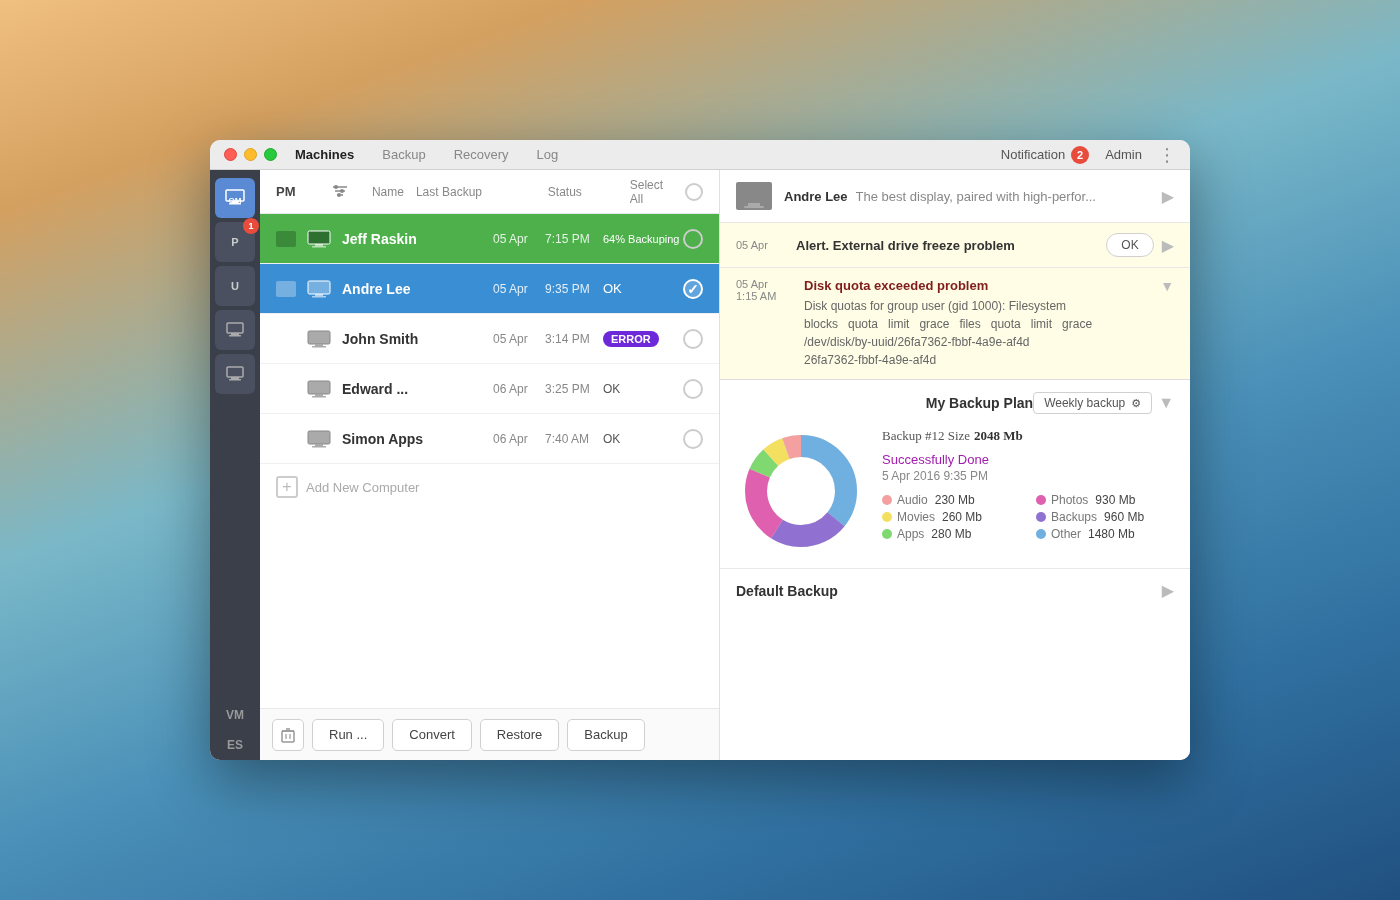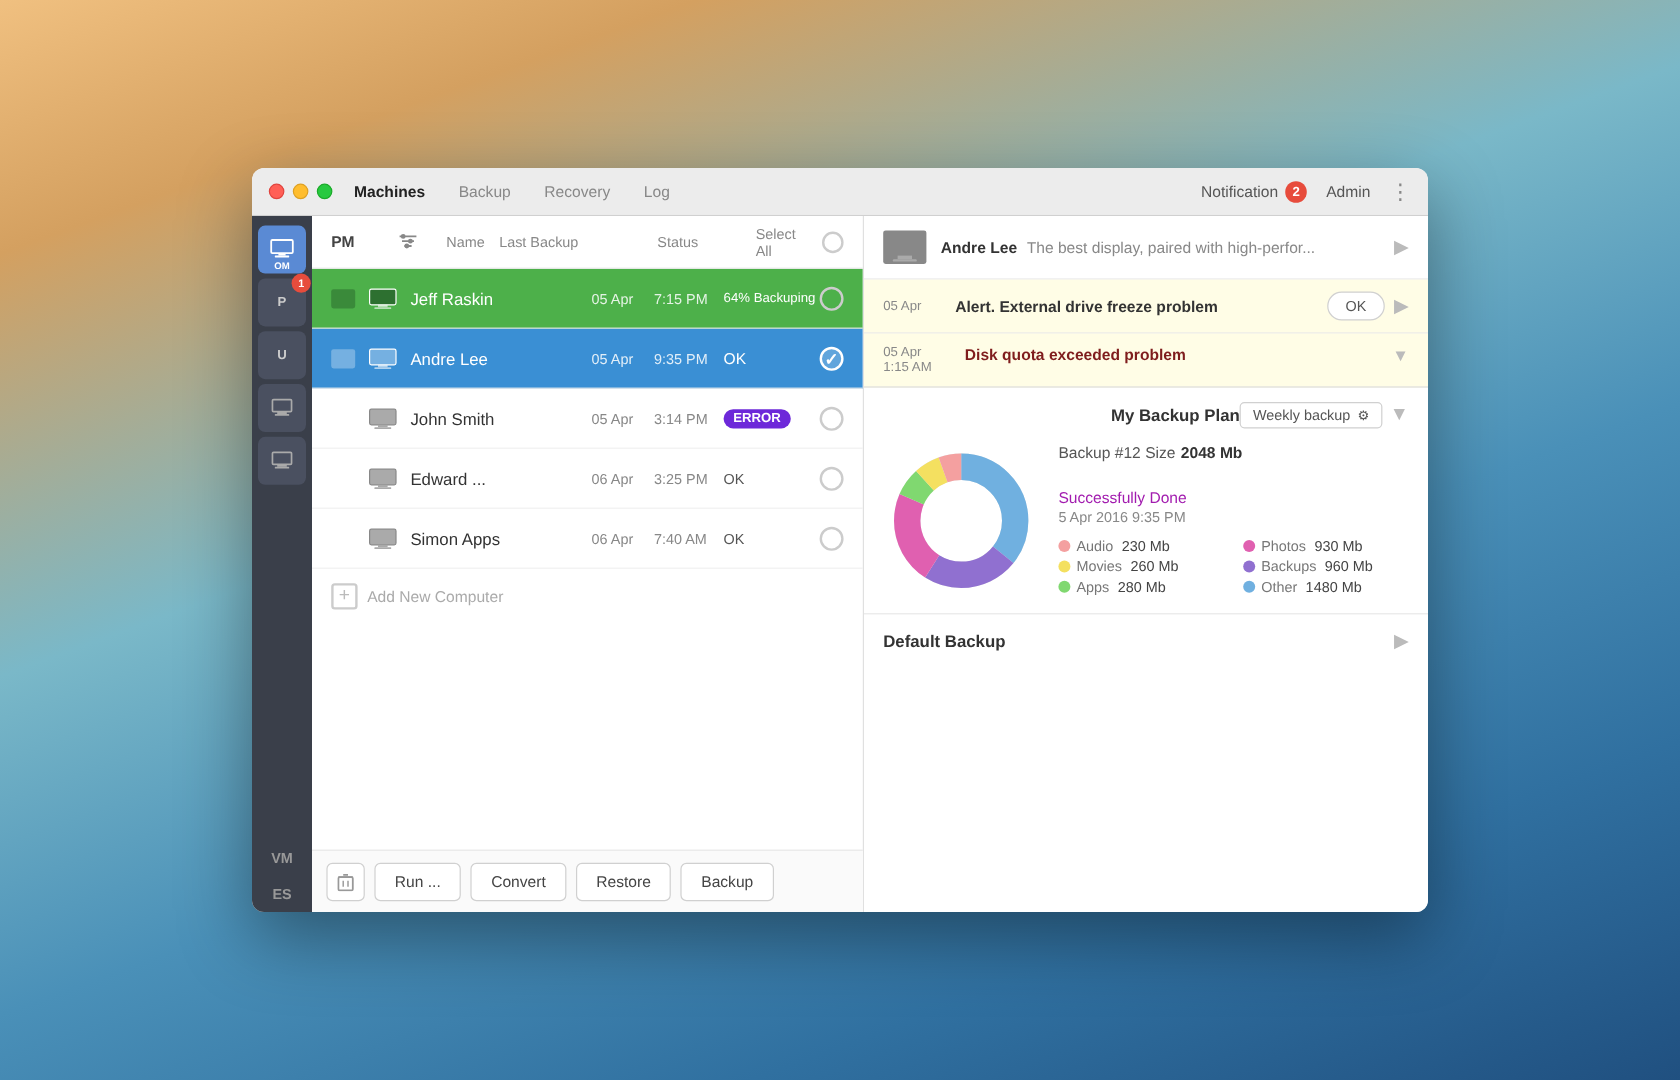--- a/index.html
+++ b/index.html
@@ -20,21 +20,21 @@
       border-radius: 10px;
       box-shadow: 0 20px 60px rgba(0,0,0,0.4);
       display: flex;
       flex-direction: column;
       overflow: hidden;
     }
     
     .title-bar {
       background: #ececec;
       border-bottom: 1px solid #d0d0d0;
-      height: 40px;
+      height: 30px;
       display: flex;
       align-items: center;
       padding: 0 14px;
       border-radius: 10px 10px 0 0;
       flex-shrink: 0;
     }
     .traffic-lights {
       display: flex;
       gap: 7px;
       margin-right: 16px;
@@ -213,21 +213,21 @@
     .machine-color-bar {
       width: 20px;
       height: 16px;
       border-radius: 2px;
       margin-right: 10px;
       flex-shrink: 0;
     }
     .machine-name {
       flex: 1;
       font-size: 14px;
-      font-weight: 400;
+      font-weight: 700;
     }
     .machine-row.selected-green .machine-name,
     .machine-row.selected-blue .machine-name { color: white; }
     .machine-date {
       width: 52px;
       font-size: 12px;
       color: #888;
     }
     .machine-row.selected-green .machine-date,
     .machine-row.selected-blue .machine-date { color: rgba(255,255,255,0.85); }
@@ -500,21 +500,22 @@
       flex-shrink: 0;
     }
     .donut-svg {
       width: 130px;
       height: 130px;
     }
     .backup-details {
       flex: 1;
     }
     .backup-size-row {
-      margin-bottom: 20px;
+      margin-bottom: 8px;
+      font-family: Liberation Serif, serif;
     }
     .backup-size-label {
       font-size: 13px;
       color: #555;
     }
     .backup-size-value {
       font-size: 13px;
       font-weight: 700;
       color: #333;
     }
@@ -598,21 +599,21 @@
 
     <div class="sidebar">
       <div class="sidebar-item active-pm">
         <span>
           <svg width="20" height="16" viewBox="0 0 20 16">
             <rect x="1" y="1" width="18" height="11" rx="1" fill="none" stroke="white" stroke-width="1.5"></rect>
             <rect x="7" y="12" width="6" height="2" fill="white"></rect>
             <rect x="4" y="14" width="12" height="1.5" rx="0.5" fill="white"></rect>
           </svg>
         </span>
-        <span style="font-size:8px;color:white;position:absolute;bottom:2px;font-weight:700">OM</span>
+        <span style="font-size:8px;color:white;position:absolute;bottom:13px;font-weight:700">OM</span>
       </div>
       <div class="sidebar-item">
         <span style="font-size:11px;font-weight:700;color:#ccc;">P</span>
         <span class="badge">1</span>
       </div>
       <div class="sidebar-item">
         <span style="font-size:11px;font-weight:700;color:#ccc;">U</span>
       </div>
       <div class="sidebar-item">
         <span>
@@ -804,20 +805,26 @@
       </div>
 
       <div class="disk-quota-alert">
         <div class="dqa-header">
           <div class="dqa-date-col">
             <span class="dqa-date">05 Apr</span>
             <span class="dqa-time">1:15 AM</span>
           </div>
           <div class="dqa-content">
             <div class="dqa-title">Disk quota exceeded problem</div>
+            <div class="dqa-body">
+              Disk quotas for group user (gid 1000): Filesystem<br>
+              blocks &nbsp; quota &nbsp; limit &nbsp; grace &nbsp; files &nbsp; quota &nbsp; limit &nbsp; grace<br>
+              /dev/disk/by-uuid/26fa7362-fbbf-4a9e-af4d<br>
+              26fa7362-fbbf-4a9e-af4d
+            </div>
           </div>
           <span class="dqa-chevron">▼</span>
         </div>
       </div>
 
       <div class="backup-plan-section">
         <div class="backup-plan-header">
           <span class="backup-plan-title">My Backup Plan</span>
           <div class="weekly-backup-btn">
             <span>Weekly backup</span>

